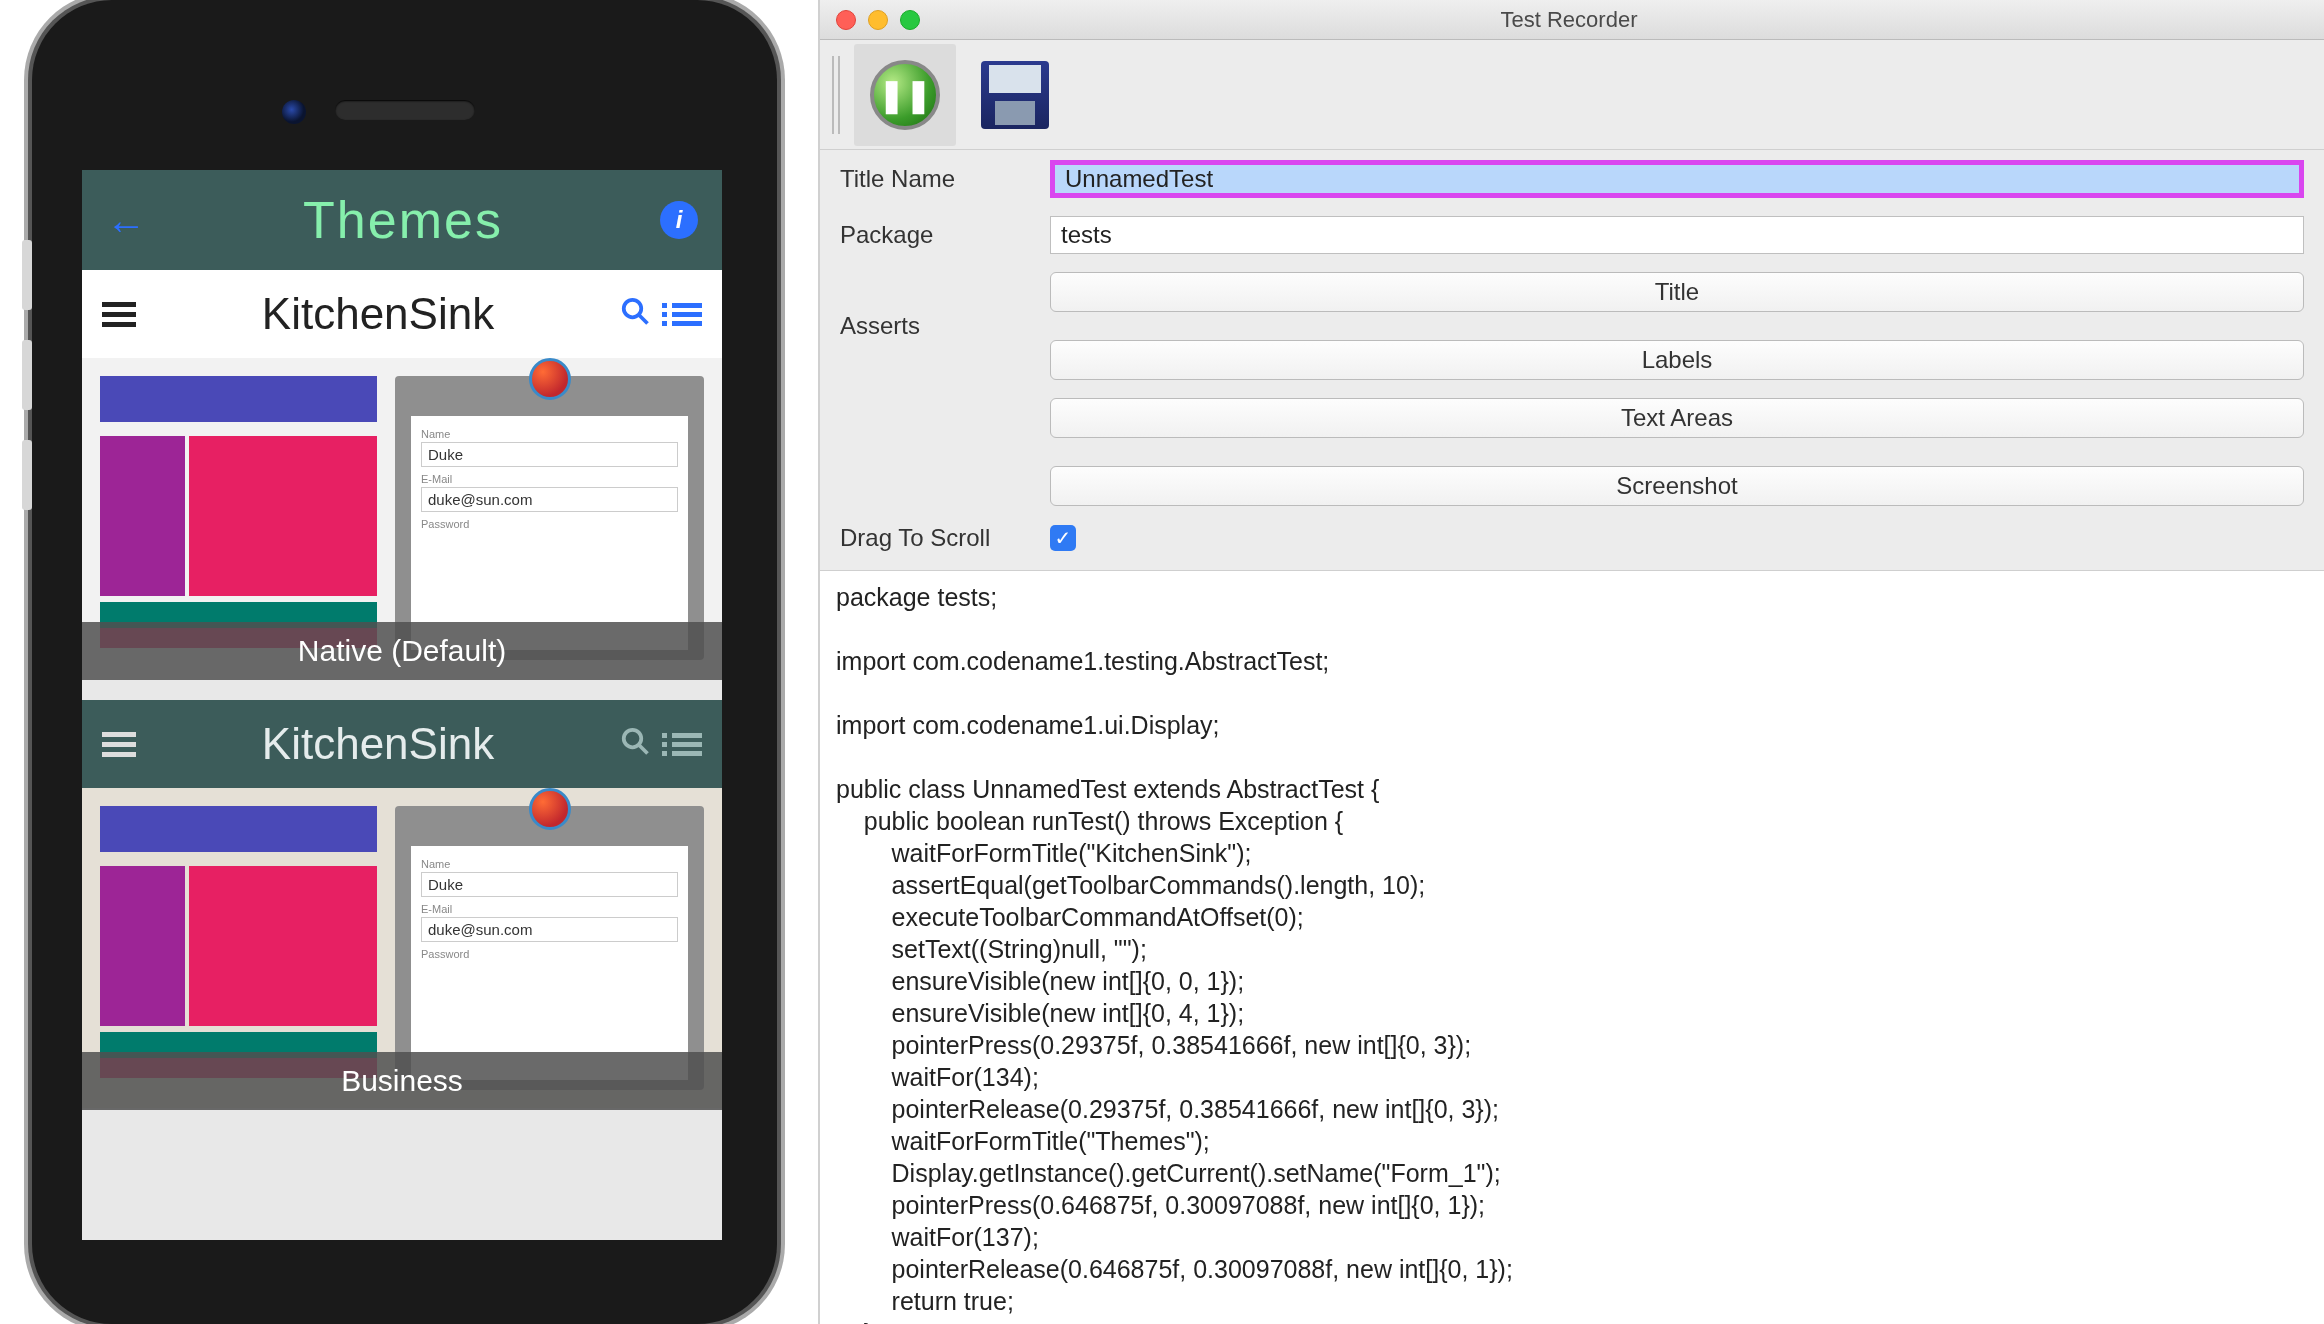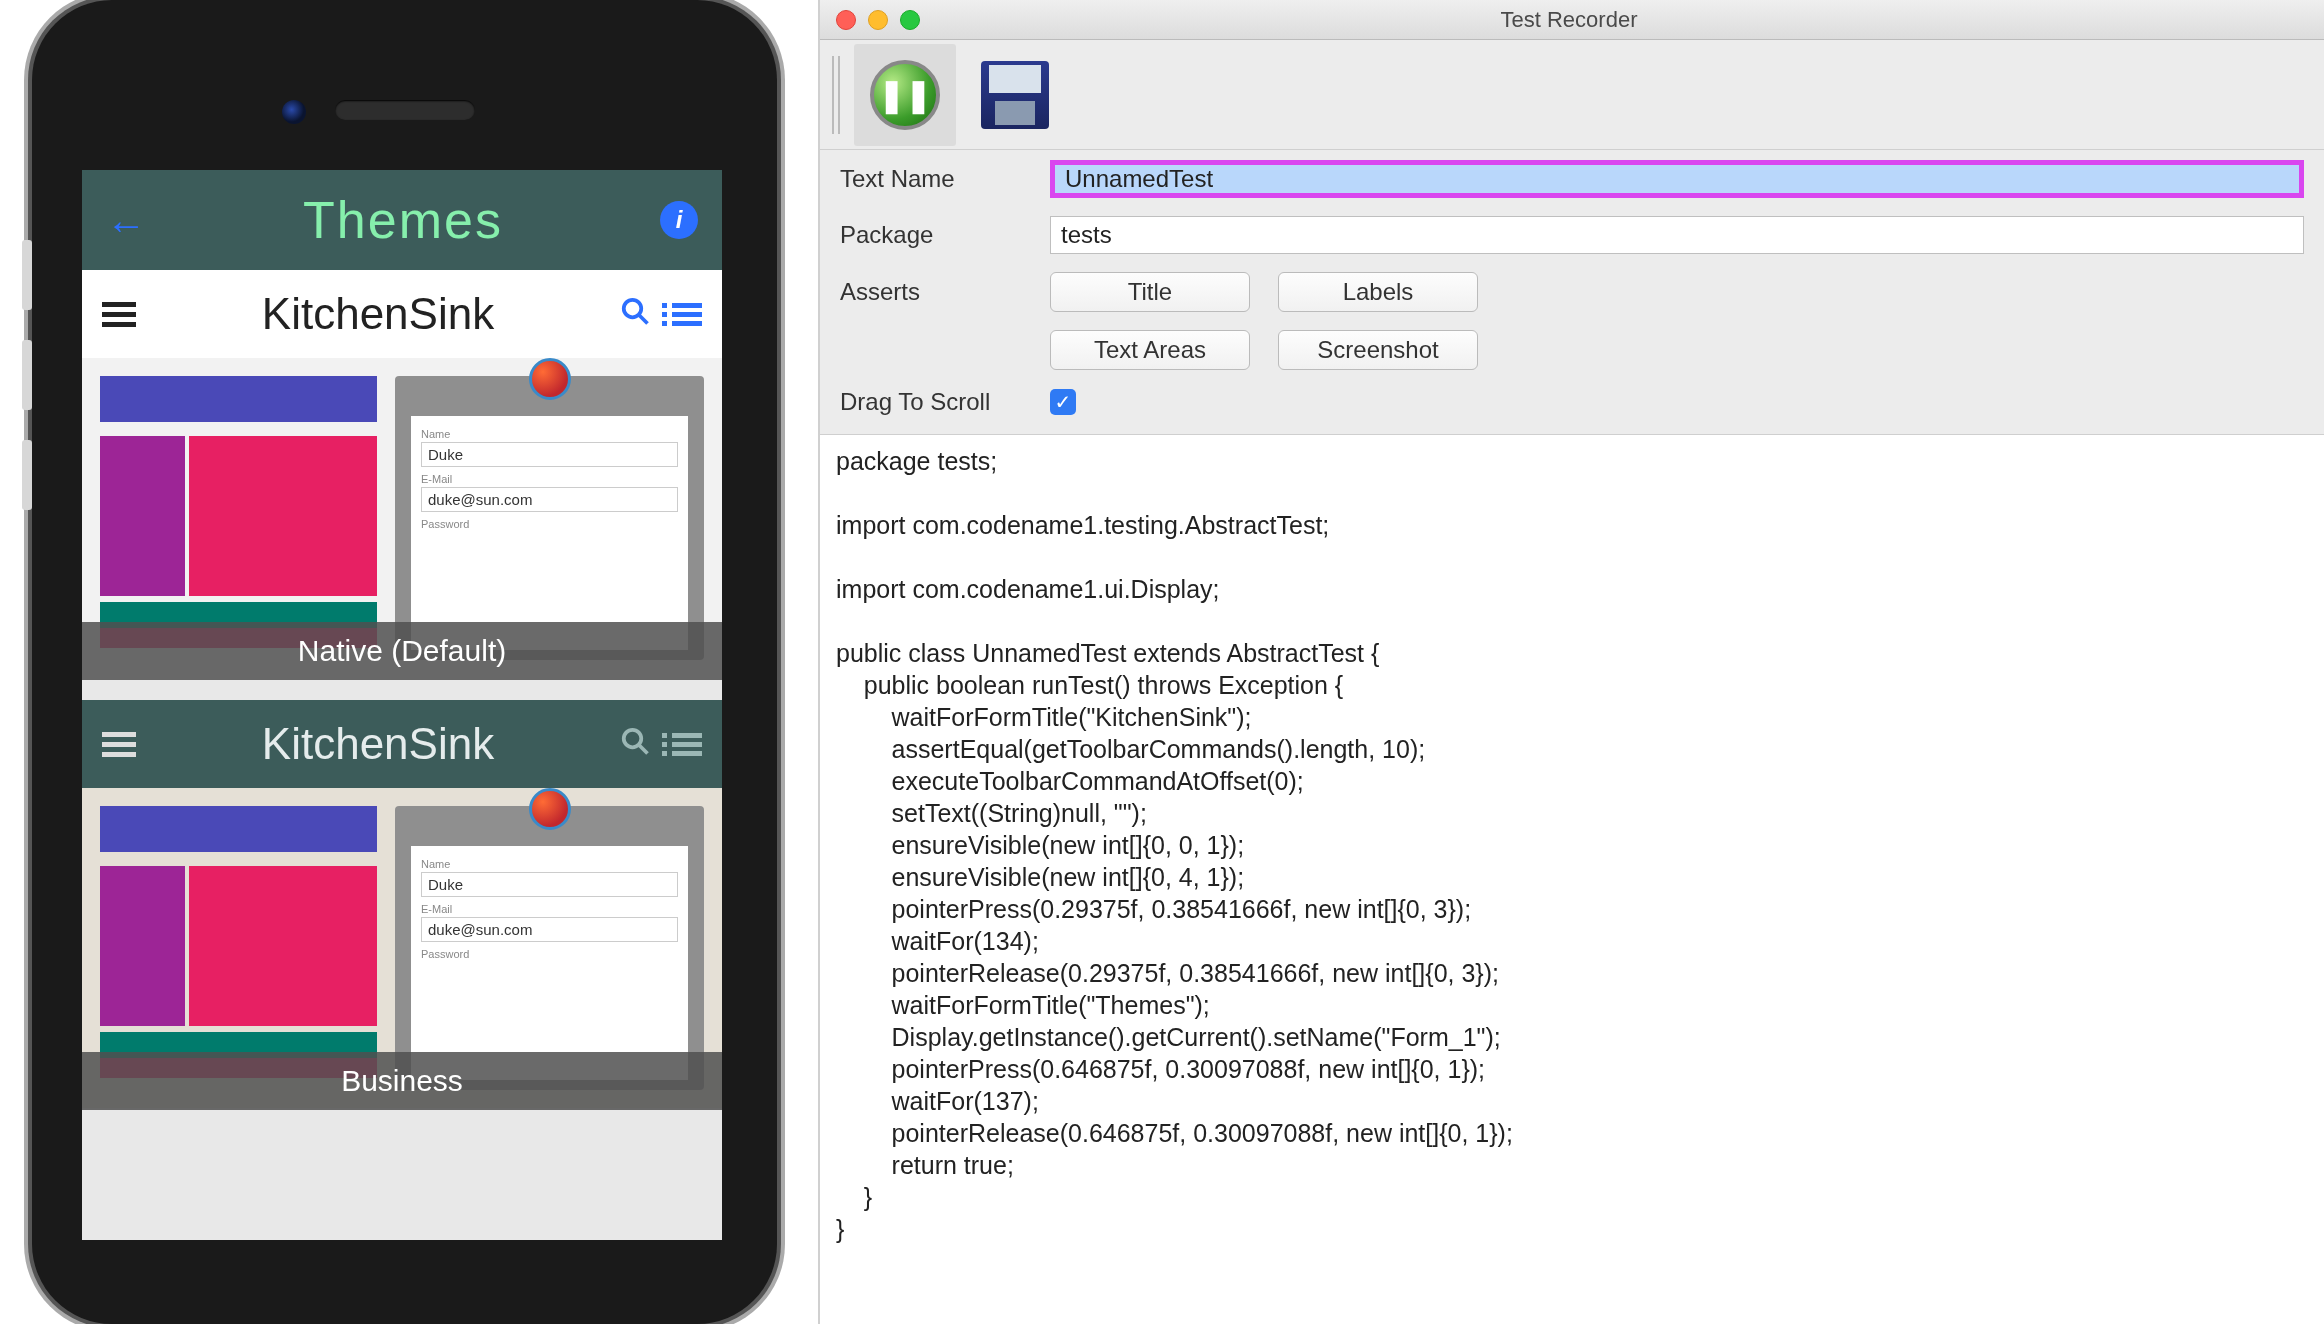--- a/index.html
+++ b/index.html
@@ -357,20 +357,21 @@
   color: #222;
   width: 100%;
 }
 .text-input.selected {
   background: #b9d7fb;
   border: 5px solid #d946ef;
 }
 .button-row {
   display: flex;
   gap: 28px;
+  flex-direction: column;
 }
 .mac-button {
   height: 40px;
   min-width: 200px;
   background: linear-gradient(#fdfdfd, #f1f1f1);
   border: 1px solid #bbb;
   border-radius: 6px;
   font-size: 24px;
   color: #333;
   display: flex;
@@ -540,21 +541,21 @@
       <div class="save-icon">
         <div class="disk">
             <div class="label"></div>
             <div class="shutter"></div>
           </div>
       </div>
     </div>
   </div>
 
   <div class="form-area">
-    <div class="form-label">Text Name</div>
+    <div class="form-label">Title Name</div>
     <input class="text-input selected" value="UnnamedTest" style="">
 
     <div class="form-label">Package</div>
     <input class="text-input" value="tests" style="">
 
     <div class="form-label">Asserts</div>
     <div class="button-row">
       <div class="mac-button">Title</div>
       <div class="mac-button">Labels</div>
     </div>

